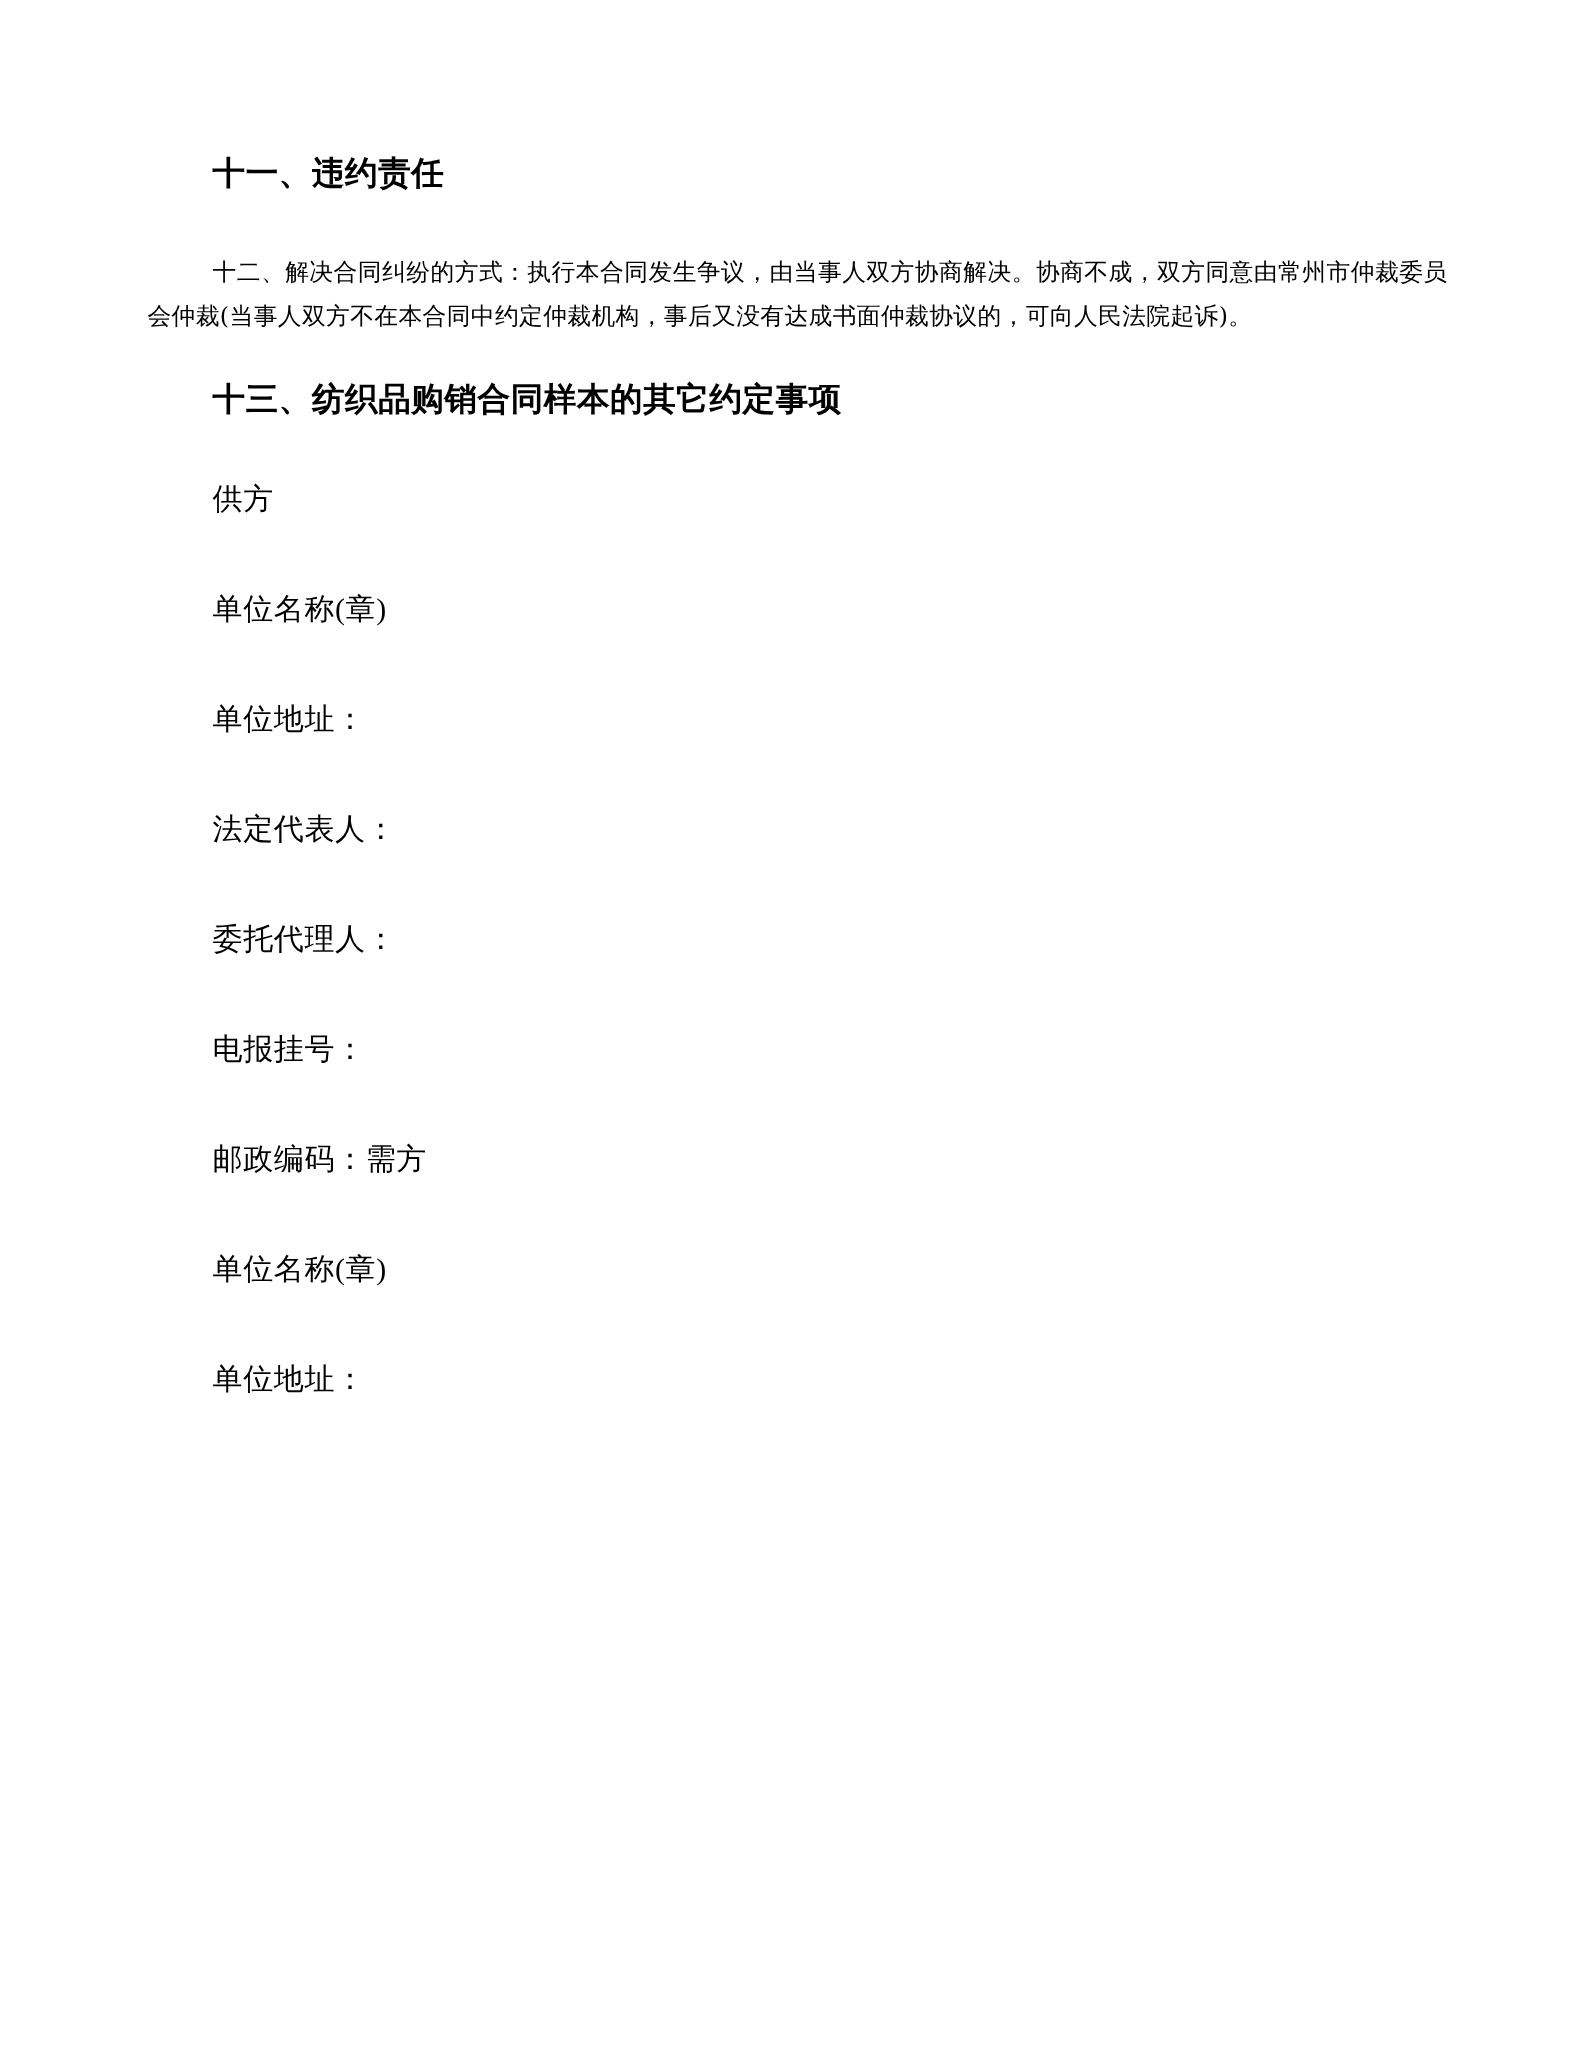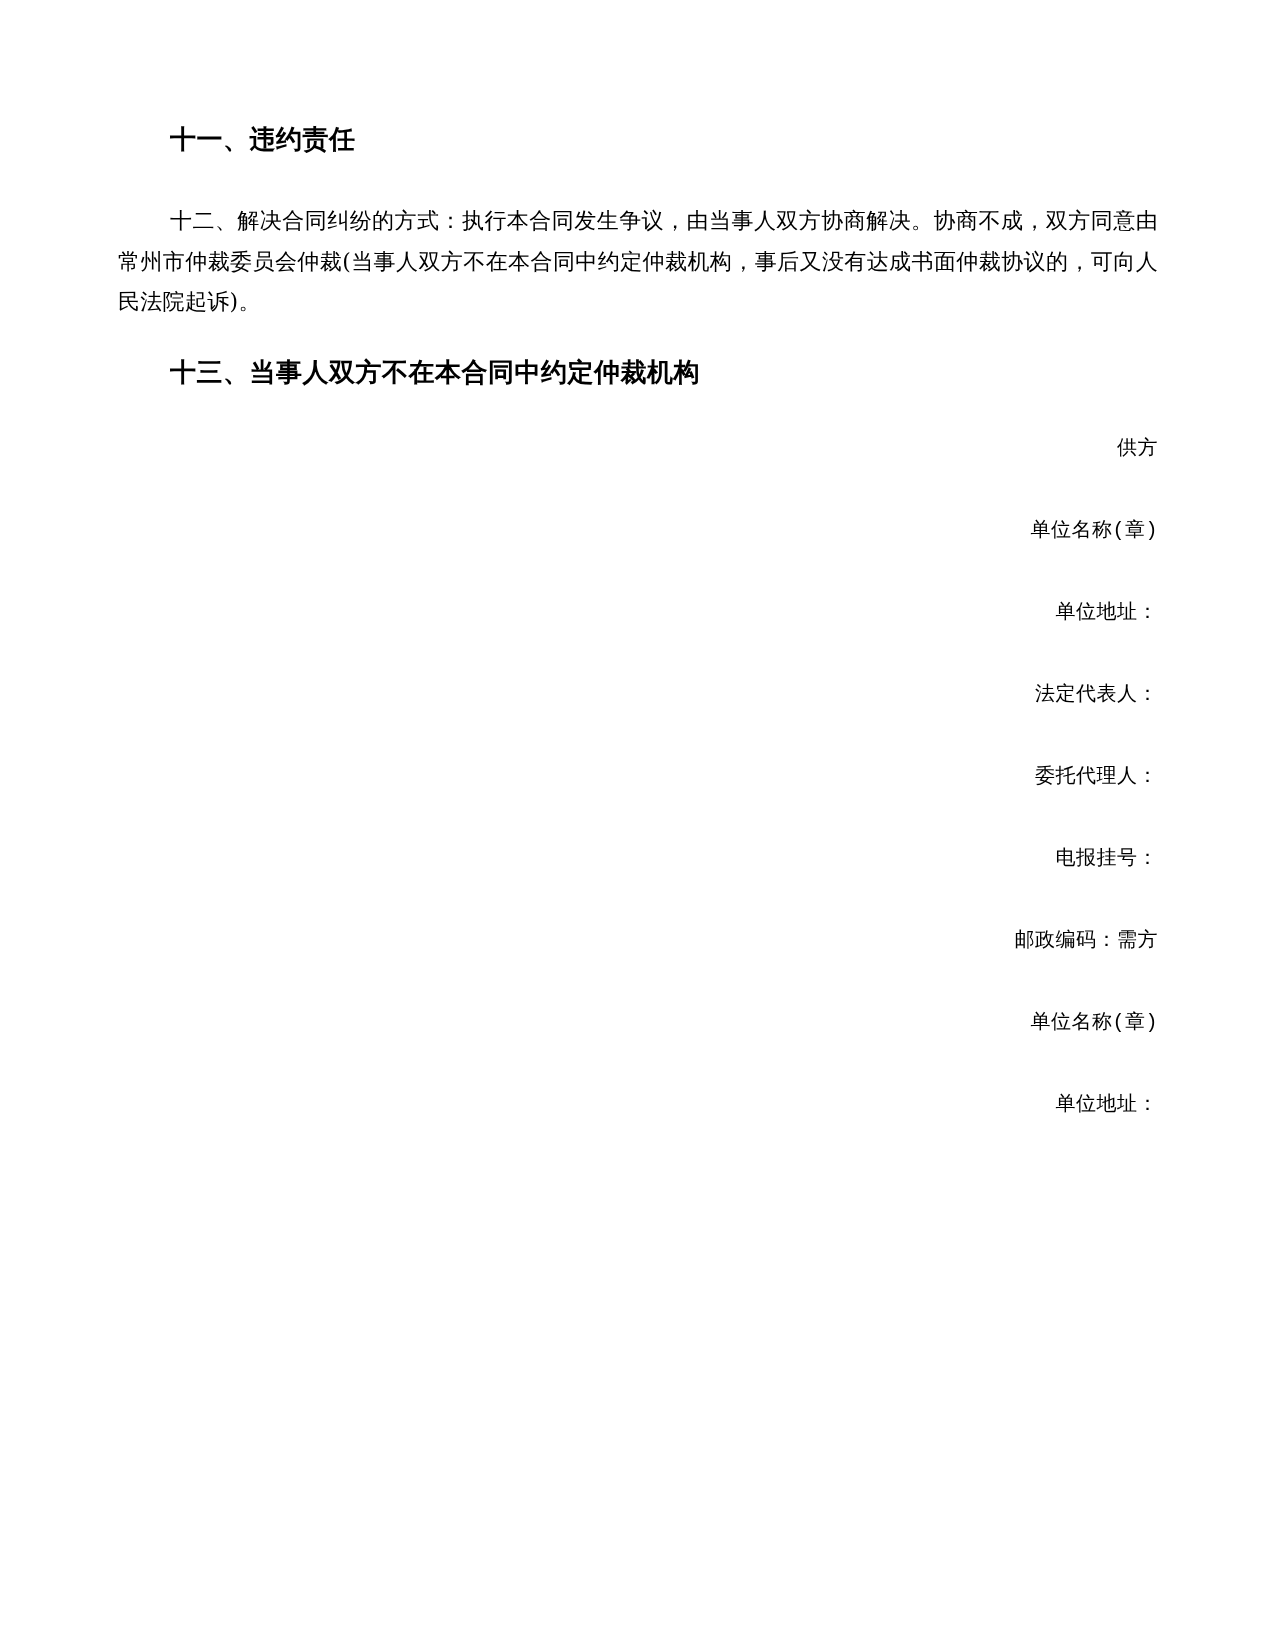--- a/index.html
+++ b/index.html
@@ -29,36 +29,35 @@
   .heading {
     font-size: 26px;
     font-weight: bold;
     line-height: 1.5;
     letter-spacing: 0.5px;
     text-indent: 52px;
     margin: 0 0 42px 0;
     font-family: "DejaVu Sans", "Liberation Sans", sans-serif;
   }
   .para {
-    font-size: 22px;
+    font-size: 19px;
     line-height: 1.85;
     text-align: justify;
     text-indent: 52px;
     margin: 17px 0 30px 0;
     letter-spacing: 0.3px;
     font-family: "DejaVu Serif", "Liberation Serif", serif;
   }
   .field {
-    font-size: 20px;
+    font-size: 24px;
     line-height: 1.5;
     text-indent: 52px;
     margin: 0 0 52px 0;
     letter-spacing: 0.5px;
-    font-family: Liberation Mono, monospace;
-    text-align: right;
+    font-family: Liberation Serif, serif;
   }
   .field-last {
     margin-bottom: 0;
   }
   .footer {
     position: absolute;
     left: 0;
     right: 0;
     top: 1496px;
     text-align: left;
@@ -71,21 +70,21 @@
 <body>
 
 <div class="page">
 
   <div class="content">
 
     <div class="heading">十一、违约责任</div>
 
     <div class="para">十二、解决合同纠纷的方式：执行本合同发生争议，由当事人双方协商解决。协商不成，双方同意由常州市仲裁委员会仲裁(当事人双方不在本合同中约定仲裁机构，事后又没有达成书面仲裁协议的，可向人民法院起诉)。</div>
 
-    <div class="heading">十三、当事人双方不在本合同中约定仲裁机构</div>
+    <div class="heading">十三、纺织品购销合同样本的其它约定事项</div>
 
     <div class="field">供方</div>
 
     <div class="field">单位名称(章)</div>
 
     <div class="field">单位地址：</div>
 
     <div class="field">法定代表人：</div>
 
     <div class="field">委托代理人：</div>

